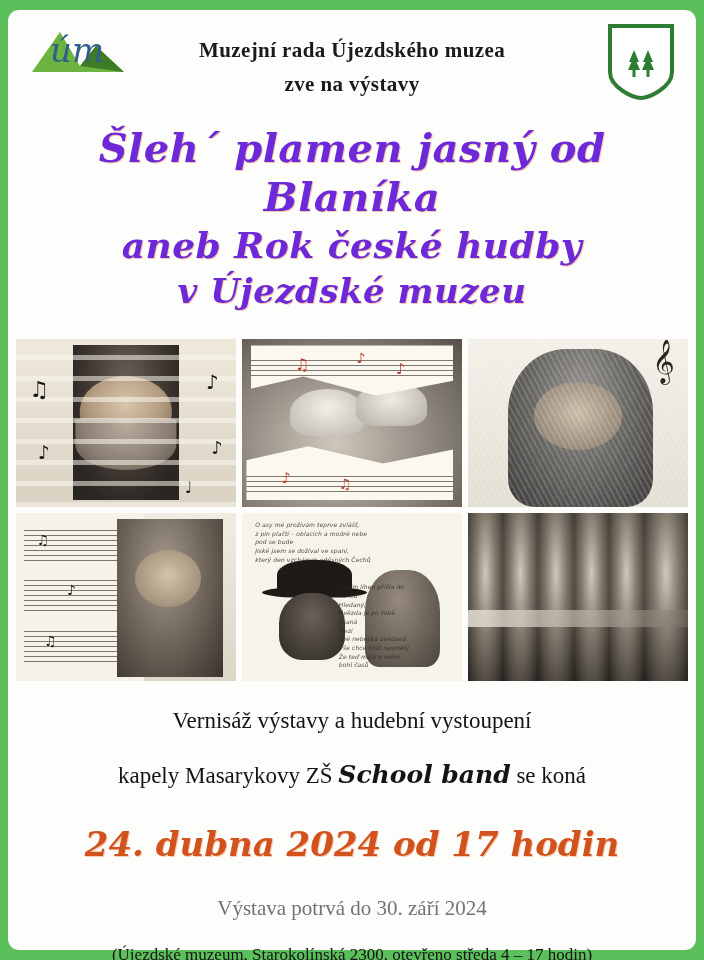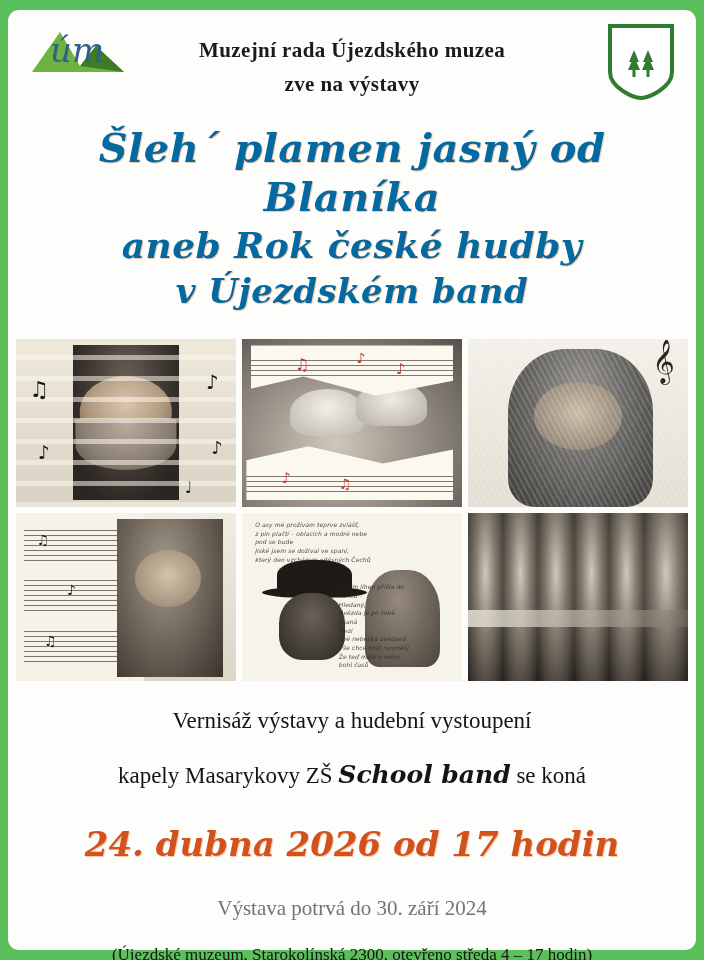--- a/index.html
+++ b/index.html
@@ -67,21 +67,21 @@
 
   
   .title-block {
     flex: 0 0 auto;
     text-align: center;
     padding: 6px 10px 14px 10px;
   }
   .title-line {
     font-family: "DejaVu Serif", serif;
     font-weight: bold;
-    color: #0369a1;
+    color: #6d28d9;
     font-style: italic;
     letter-spacing: 0.5px;
     text-shadow: 1px 1px 0 #f7c9ab;
   }
   .title-1 { font-size: 40px; line-height: 1.22; }
   .title-2 { font-size: 36px; line-height: 1.32; }
   .title-3 { font-size: 34px; line-height: 1.34; }
 
   .rule {
     height: 3px;
@@ -414,21 +414,21 @@
 
       <div class="org-lines">
         <div class="org-line">Muzejní rada Újezdského muzea</div>
         <div class="org-line">zve na výstavy</div>
       </div>
     </div>
 
     <div class="title-block">
       <div class="title-line title-1">Šleh´ plamen jasný od Blaníka</div>
       <div class="title-line title-2">aneb  Rok české hudby</div>
-      <div class="title-line title-3">v Újezdském band</div>
+      <div class="title-line title-3">v Újezdské muzeu</div>
     </div>
 
     <div class="rule"></div>
 
     <div class="gallery">
 
       <div class="cell c1">
         <div class="portrait"></div>
         <div class="face"></div>
         <div class="beard"></div>
@@ -512,19 +512,19 @@
 
     </div>
 
     <div class="rule"></div>
 
     <div class="footer">
       <div class="f-line1">Vernisáž výstavy a hudební vystoupení</div>
       <div class="f-line2">
         <span>kapely Masarykovy ZŠ </span><span class="band">School band</span><span> se koná</span>
       </div>
-      <div class="date">24. dubna 2026 od 17 hodin</div>
+      <div class="date">24. dubna 2024 od 17 hodin</div>
       <div class="until">Výstava potrvá do 30. září 2024</div>
       <div class="addr">(Újezdské muzeum, Starokolínská 2300, otevřeno středa 4 – 17 hodin)</div>
     </div>
 
   </div>
 </div>
 
 </body></html>

